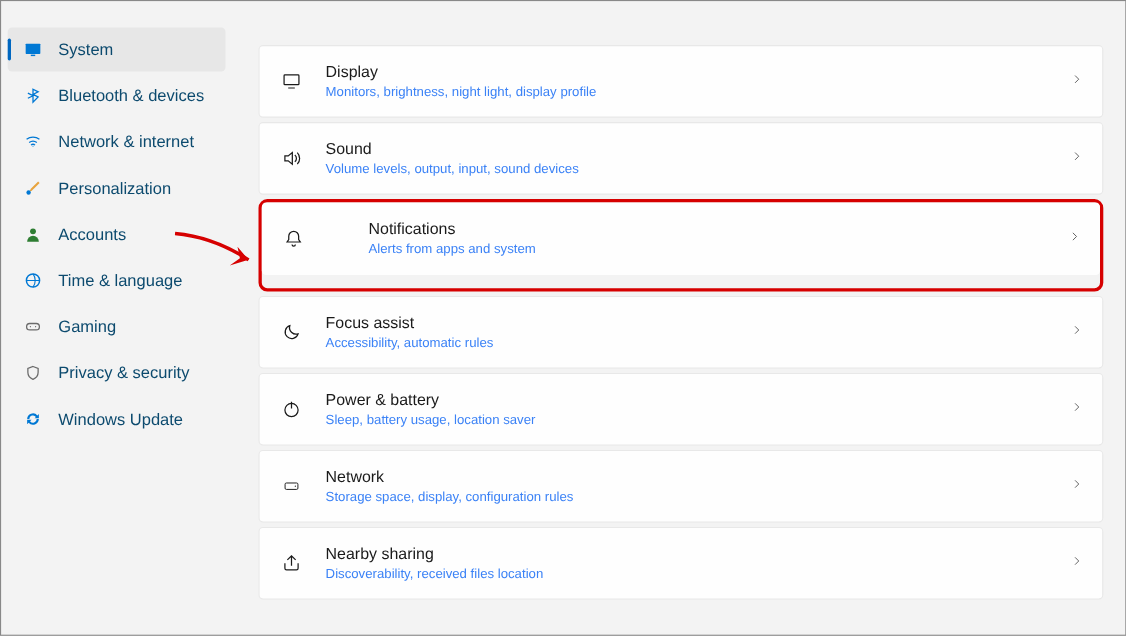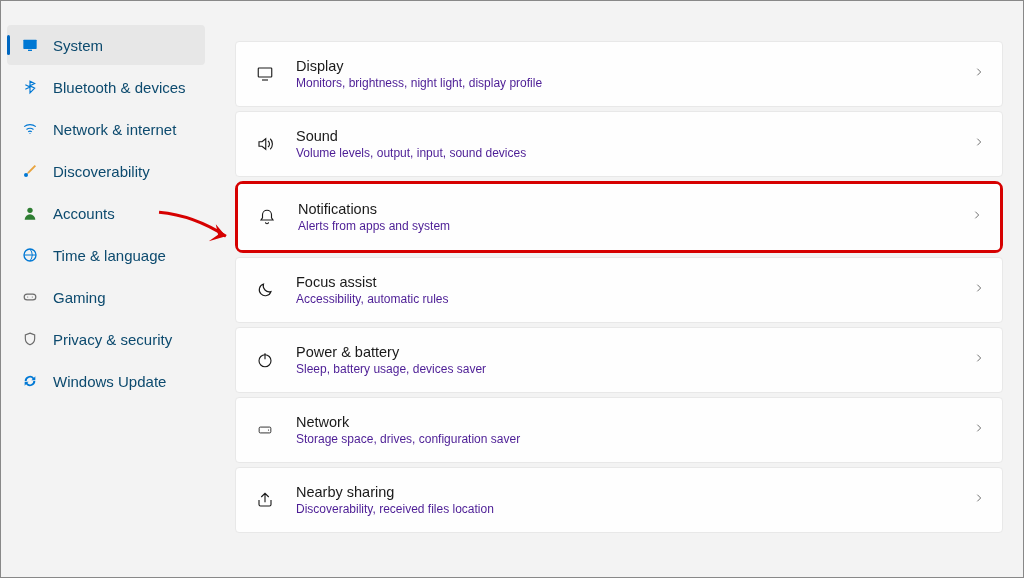--- a/index.html
+++ b/index.html
@@ -9,24 +9,24 @@
     .sidebar-item { display: flex; align-items: center; padding: 10px 10px 10px 14px; margin: 2px 6px; border-radius: 4px; cursor: pointer; height: 40px; }
     .sidebar-item.active { background: #e7e7e7; position: relative; }
     .sidebar-item.active::before { content: ''; position: absolute; left: 0; top: 10px; bottom: 10px; width: 3px; background: #0067c0; border-radius: 2px; }
     .sidebar-icon { width: 18px; height: 18px; margin-right: 14px; display: flex; align-items: center; justify-content: center; }
     .sidebar-label { font-size: 15px; color: #0c4a6e; }
     .main { flex: 1; padding: 40px 20px 0 24px; overflow-y: auto; }
     .setting-card { background: #fefefe; border: 1px solid #e8e8e8; border-radius: 4px; margin-bottom: 4px; display: flex; align-items: center; padding: 14px 18px; cursor: pointer; height: 66px; }
     .card-icon { width: 22px; margin-right: 20px; display: flex; align-items: center; justify-content: center; }
     .card-text { flex: 1; }
     .card-title { font-size: 14.5px; color: #1a1a1a; font-weight: 400; }
-    .card-desc { font-size: 12px; color: #4c1d95; margin-top: 2px; }
+    .card-desc { font-size: 12px; color: #3b82f6; margin-top: 2px; }
     .chevron { color: #555; }
     .highlighted { border: 3px solid #d60000; border-radius: 8px; margin-bottom: 4px; }
-    .highlighted .setting-card { margin-bottom: 0; border: none; }
+    .highlighted .setting-card { margin-bottom: 12px; border: none; gap: 37px; }
     .arrow-annotation { position: absolute; left: 150px; top: 210px; transform: rotate(10deg); }
   </style>
 </head>
 <body>
 
 <div class="container">
   <div class="sidebar">
     <div class="sidebar-item active">
       <span class="sidebar-icon">
           <svg width="16" height="16" viewBox="0 0 24 24">
@@ -52,21 +52,21 @@
         </span>
       <span class="sidebar-label">Network &amp; internet</span>
     </div>
     <div class="sidebar-item">
       <span class="sidebar-icon">
           <svg width="16" height="16" viewBox="0 0 24 24">
             <path d="M19 3l2 2-10 10-4 2 2-4z" fill="#e8a33d"></path>
             <circle cx="6" cy="18" r="3" fill="#0078d4"></circle>
           </svg>
         </span>
-      <span class="sidebar-label">Discoverability</span>
+      <span class="sidebar-label">Personalization</span>
     </div>
     <div class="sidebar-item">
       <span class="sidebar-icon">
           <svg width="16" height="16" viewBox="0 0 24 24">
             <circle cx="12" cy="8" r="4" fill="#2e7d32"></circle>
             <path d="M4 22a8 8 0 0116 0z" fill="#2e7d32"></path>
           </svg>
         </span>
       <span class="sidebar-label">Accounts</span>
     </div>
@@ -173,37 +173,37 @@
 
     <div class="setting-card">
       <span class="card-icon">
           <svg width="18" height="18" viewBox="0 0 24 24">
             <circle cx="12" cy="13" r="8" fill="none" stroke="#1a1a1a" stroke-width="1.5"></circle>
             <path d="M12 3v8" stroke="#1a1a1a" stroke-width="1.5"></path>
           </svg>
         </span>
       <div class="card-text">
         <div class="card-title">Power &amp; battery</div>
-        <div class="card-desc">Sleep, battery usage, devices saver</div>
+        <div class="card-desc">Sleep, battery usage, location saver</div>
       </div>
       <span class="chevron"><svg width="10" height="14" viewBox="0 0 24 24">
             <path d="M8 4l8 8-8 8" fill="none" stroke="#555" stroke-width="2"></path>
           </svg></span>
     </div>
 
     <div class="setting-card">
       <span class="card-icon">
           <svg width="20" height="14" viewBox="0 0 24 24">
             <rect x="2" y="7" width="20" height="10" rx="2" fill="none" stroke="#1a1a1a" stroke-width="1.5"></rect>
             <circle cx="18" cy="12" r="1" fill="#1a1a1a"></circle>
           </svg>
         </span>
       <div class="card-text">
         <div class="card-title">Network</div>
-        <div class="card-desc">Storage space, drives, configuration saver</div>
+        <div class="card-desc">Storage space, display, configuration rules</div>
       </div>
       <span class="chevron"><svg width="10" height="14" viewBox="0 0 24 24">
             <path d="M8 4l8 8-8 8" fill="none" stroke="#555" stroke-width="2"></path>
           </svg></span>
     </div>
 
     <div class="setting-card">
       <span class="card-icon">
           <svg width="18" height="18" viewBox="0 0 24 24">
             <path d="M4 12v6a2 2 0 002 2h12a2 2 0 002-2v-6 M12 3v12 M7 8l5-5 5 5" fill="none" stroke="#1a1a1a" stroke-width="1.5"></path>

